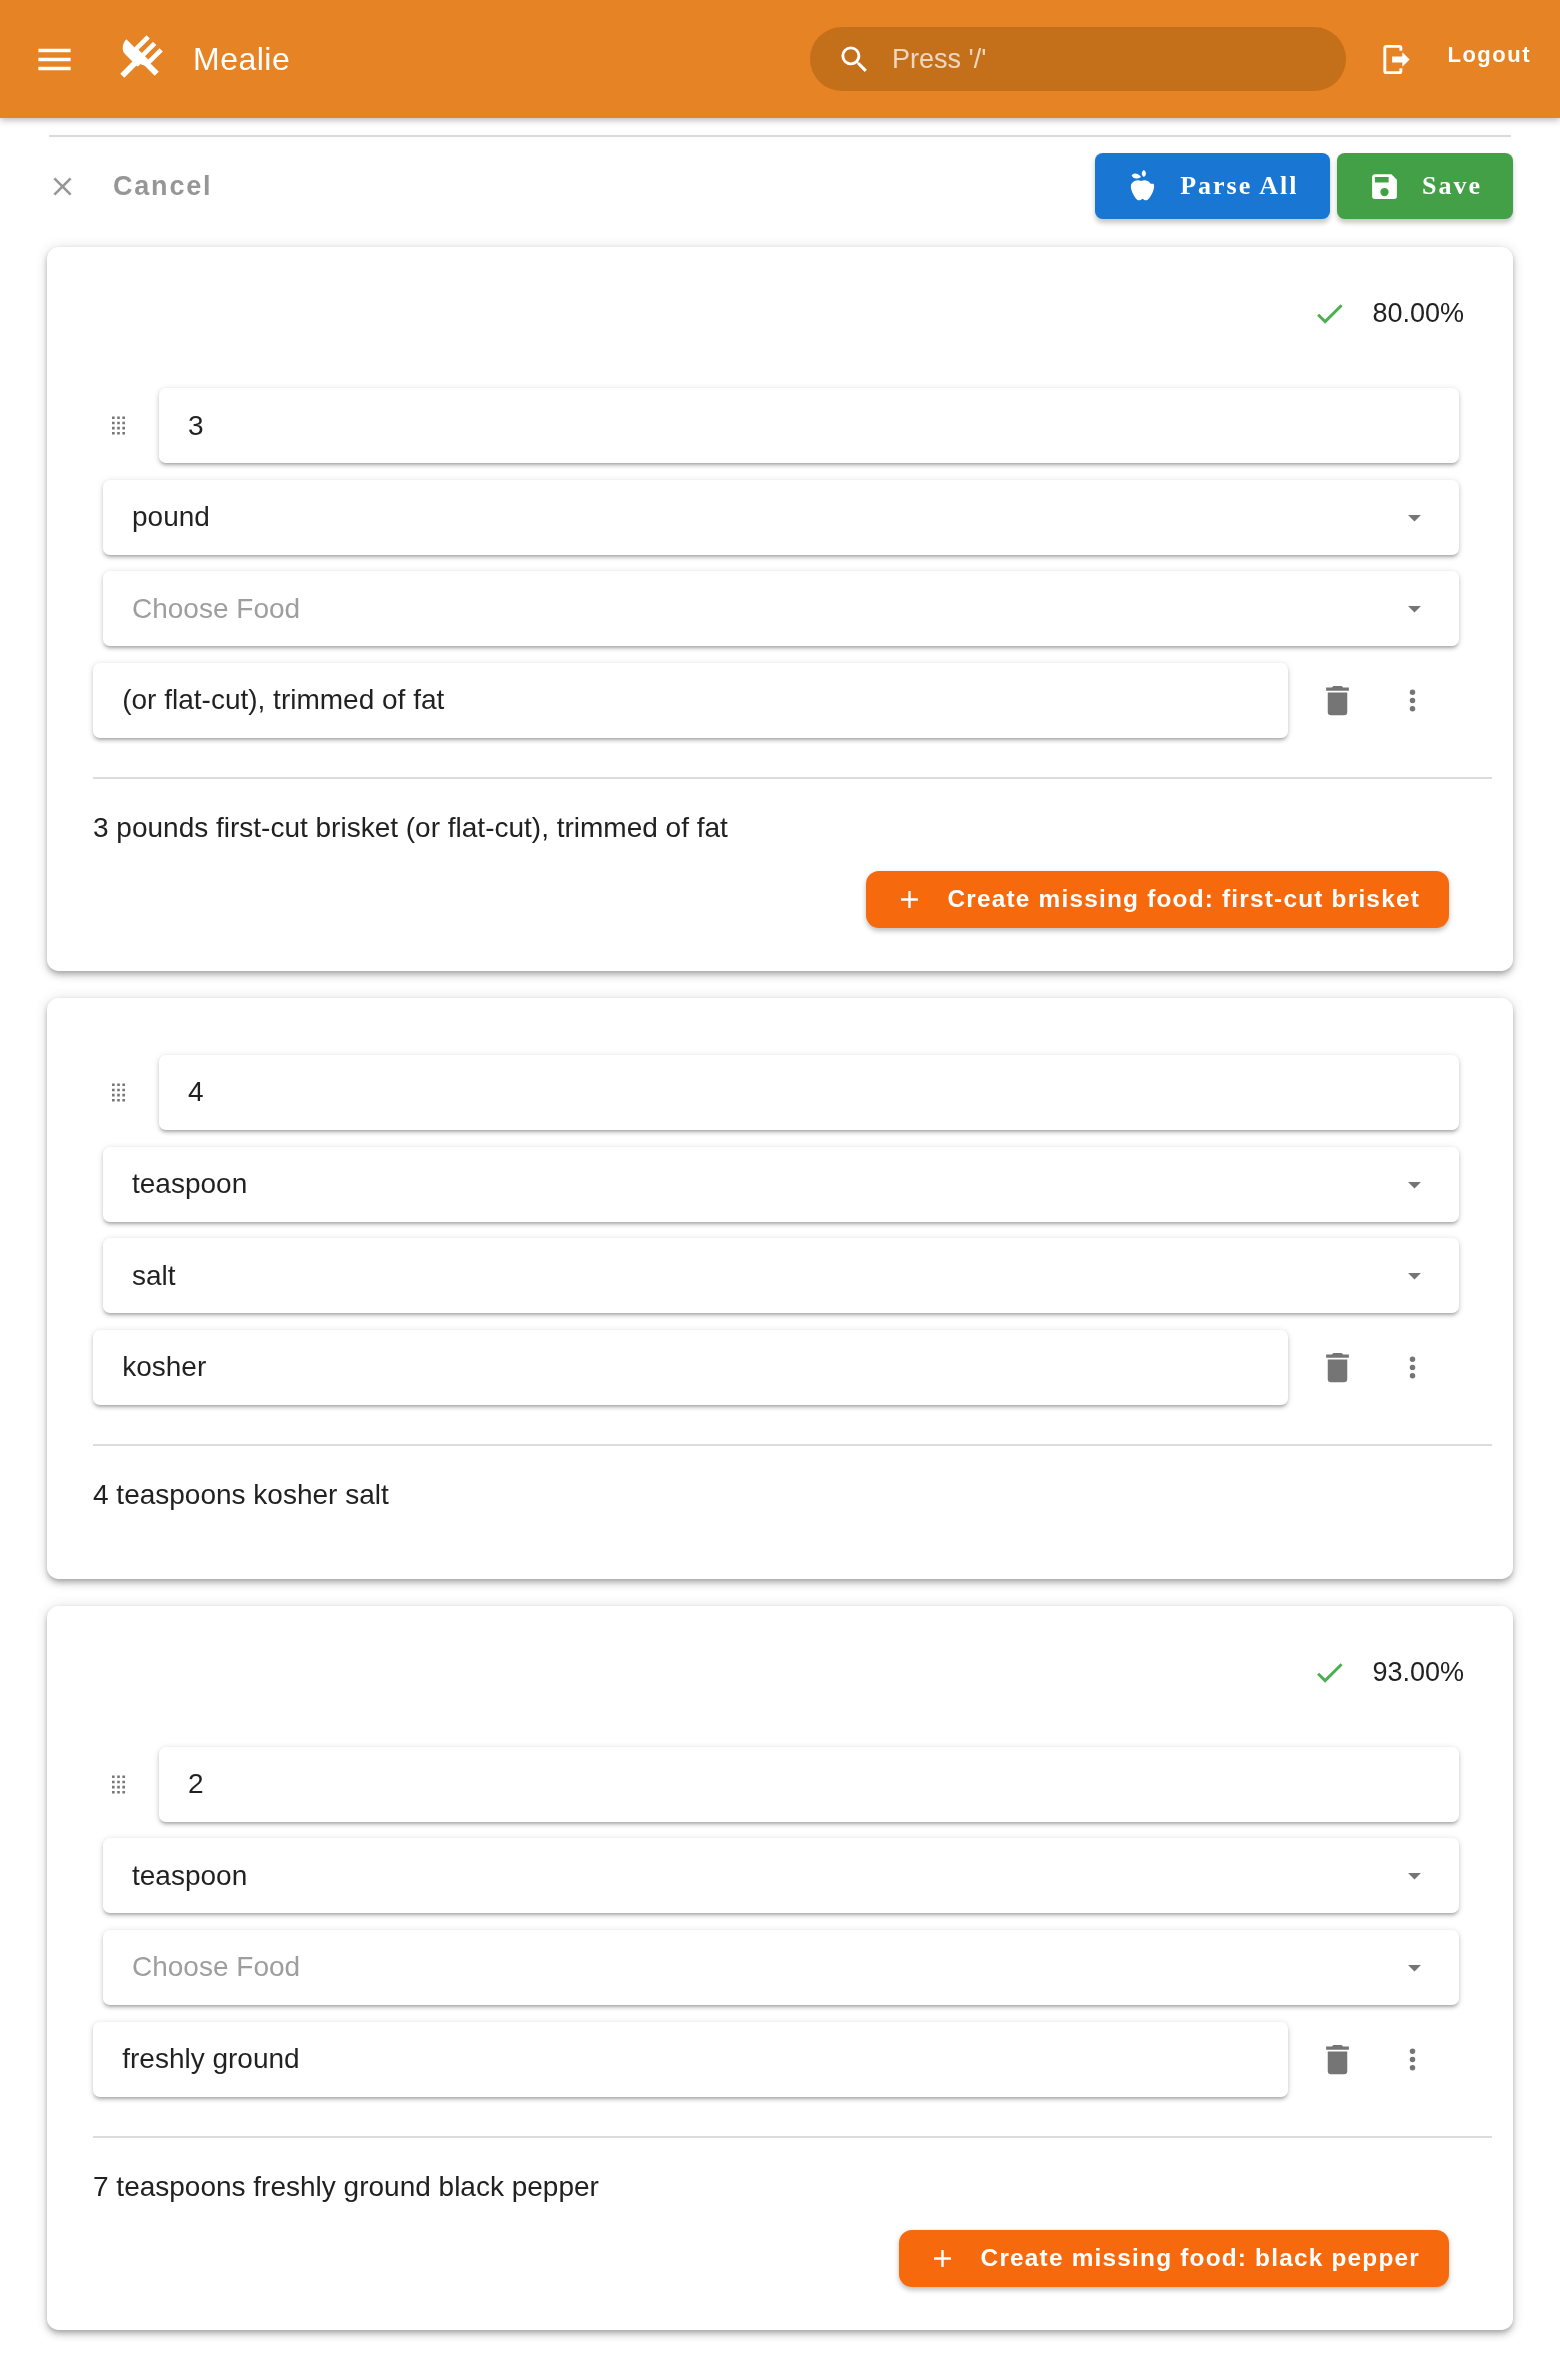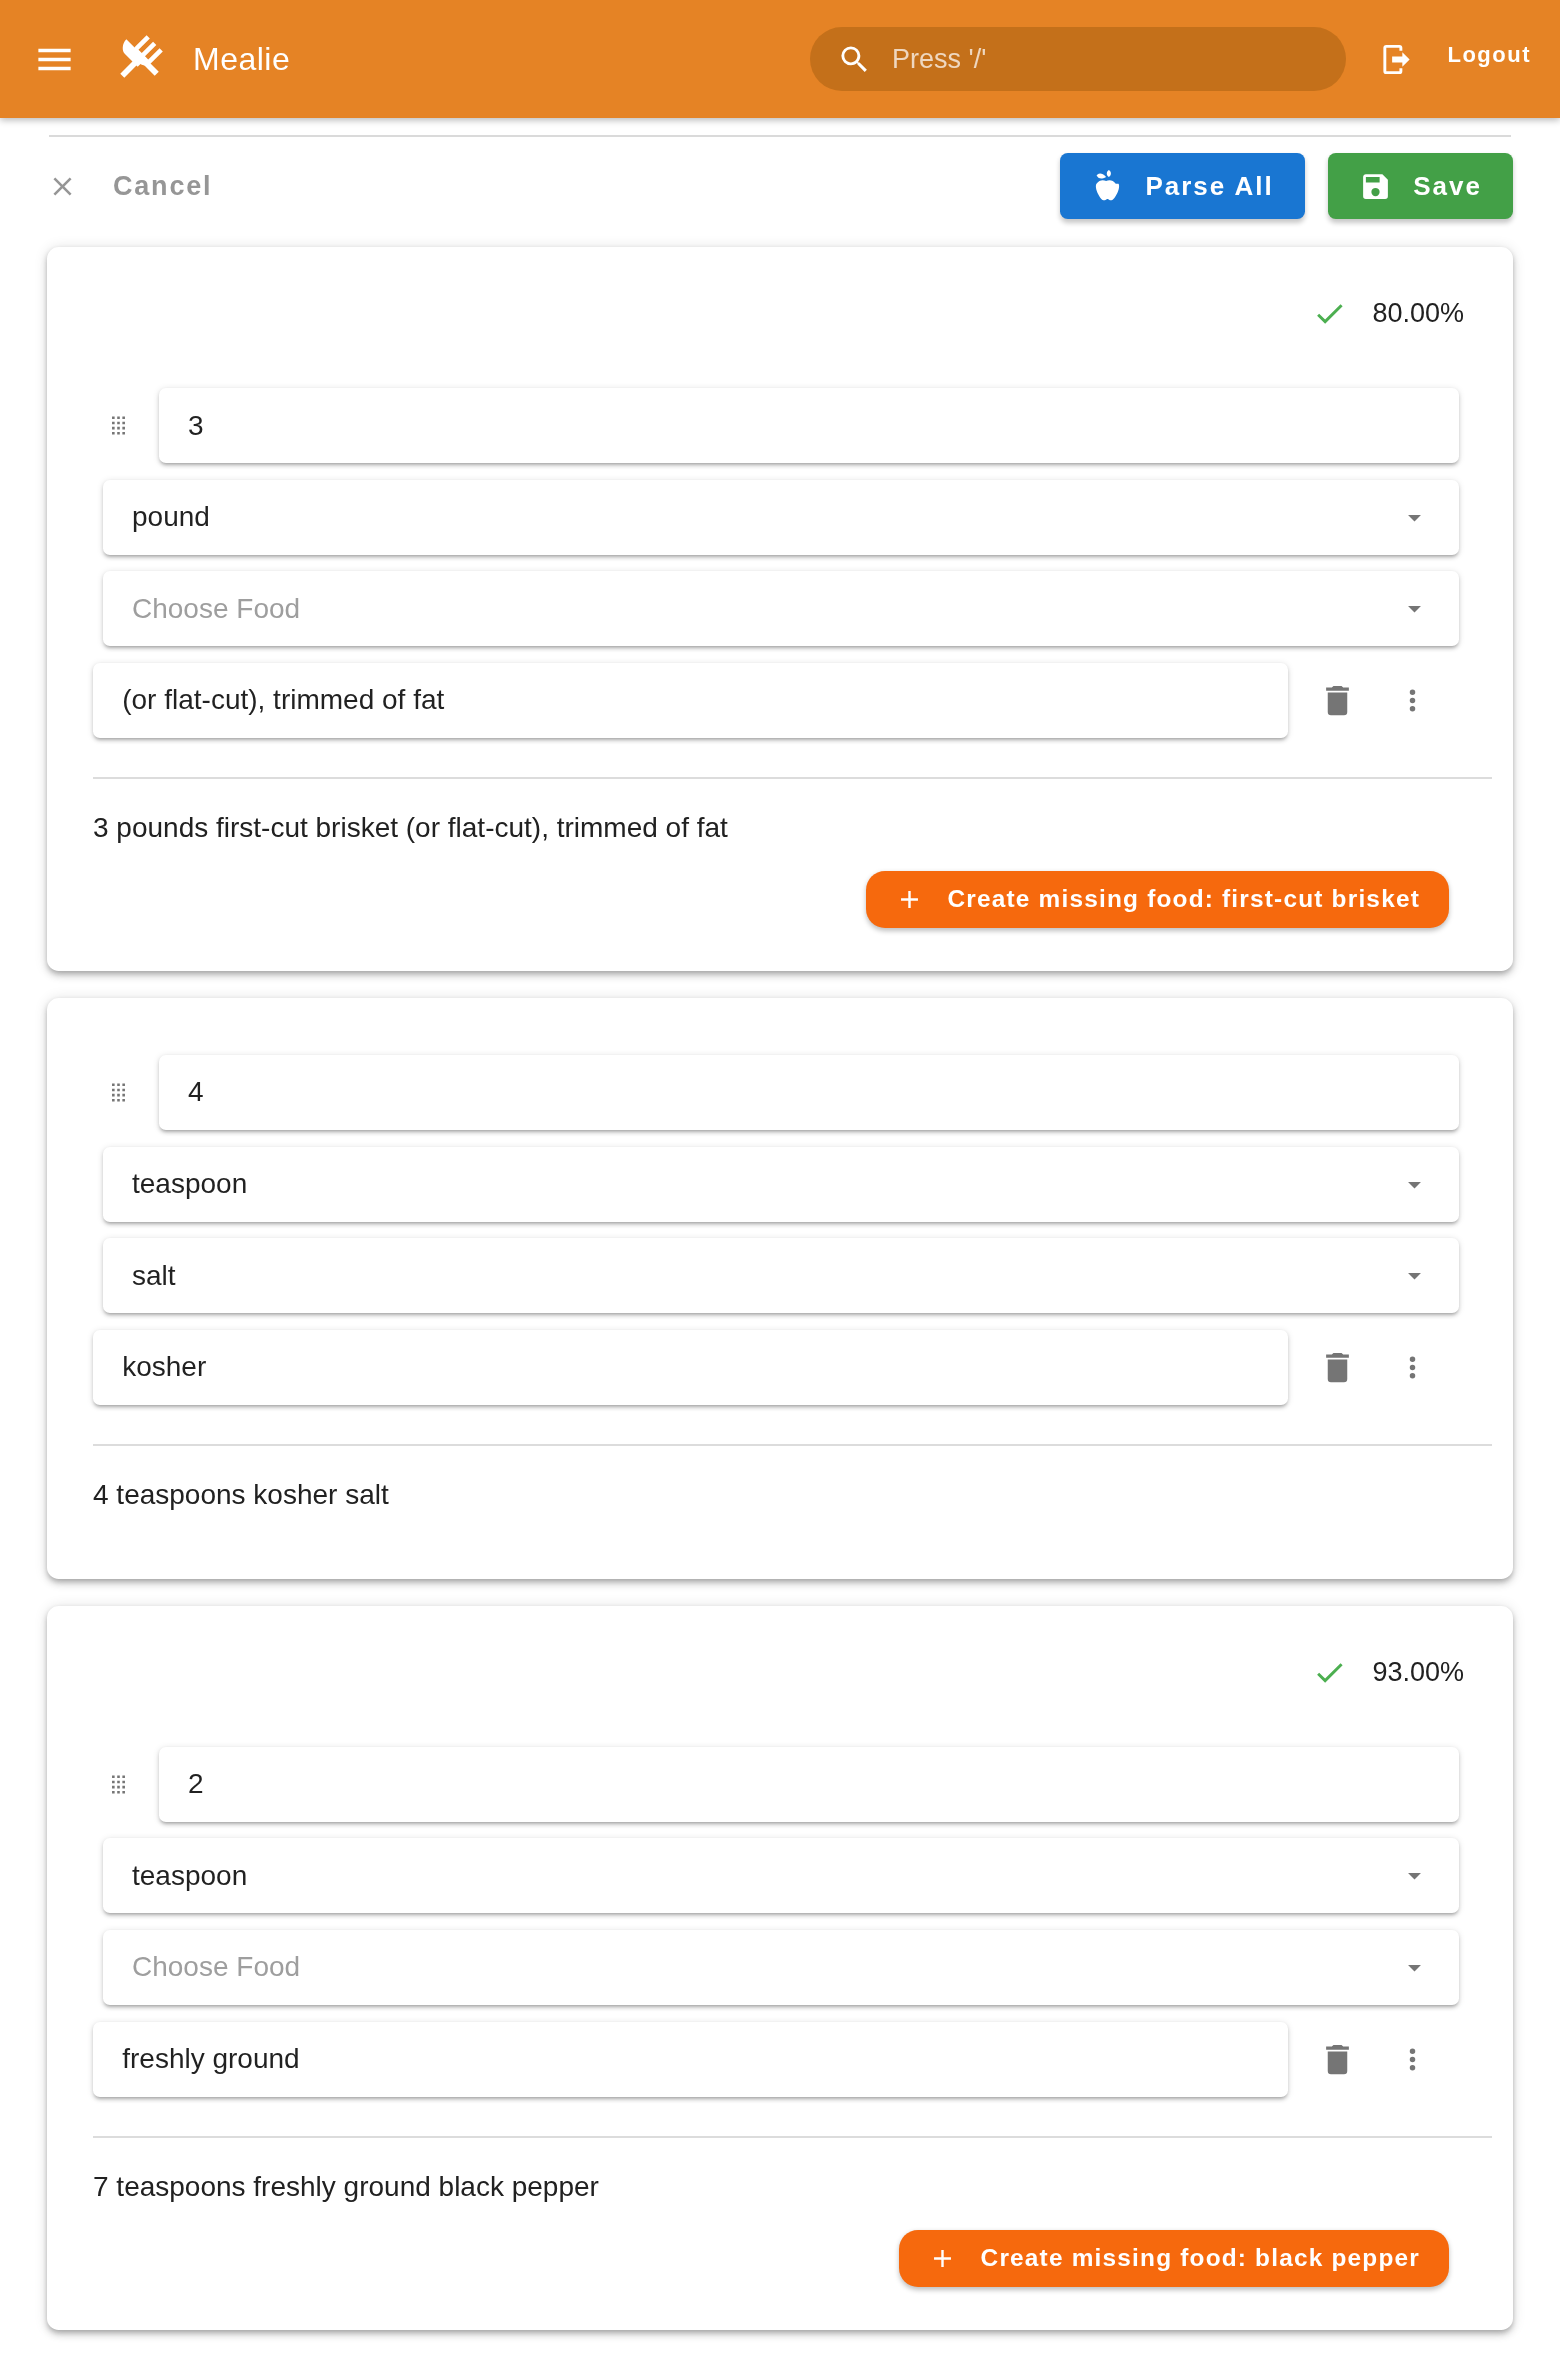--- a/index.html
+++ b/index.html
@@ -24,21 +24,21 @@
   .logout { display:flex; align-items:flex-start; gap:33px; margin-left:33px; background:none;
     border:none; cursor:pointer; color:#fff; font-size:22px; font-weight:600; letter-spacing:1.5px; }
   .logout svg { width:35px; height:35px; fill:#fff; }
 
   
   .page-divider { border:none; border-top:2px solid #DADADA; margin:16.6px 49px 0 49px; }
   .actions-row { display:flex; align-items:center; margin:15.6px 47px 0 47px; height:68px; }
   .cancel-btn { display:flex; align-items:flex-start; gap:35px; background:none; border:none;
     cursor:pointer; color:#969696; font-size:27px; font-weight:600; letter-spacing:1.8px; }
   .cancel-btn svg { width:31px; height:31px; fill:#969696; }
-  .action-buttons { margin-left:auto; display:flex; gap:23px; }
+  .action-buttons { margin-left:auto; display:flex; gap:7px;font-family:Liberation Serif, serif; }
   .btn { height:66px; border:none; border-radius:7.8px; cursor:pointer; color:#fff;
     display:inline-flex; align-items:center; gap:21.5px; padding:0 31px;
     font-family:inherit; font-size:26px; font-weight:600; letter-spacing:2px;
     box-shadow:0 3.9px 4.9px rgba(0,0,0,.22); }
   .btn svg { width:33px; height:33px; fill:#fff; }
   .btn-parse { background:#1976D2; }
   .btn-save  { background:#43A047; }
 
   
   .card { margin:27px 47px 0 47px; background:#fff; border-radius:11.7px;
@@ -65,21 +65,21 @@
   .row-note { display:flex; align-items:center; margin-left:-9.8px; }
   .note-field { flex:1; }
   .note-icons { width:171px; display:flex; align-items:center; justify-content:center; gap:39px; }
   .icon-btn { background:none; border:none; cursor:pointer; display:flex; align-items:center; }
   .icon-btn svg { width:39px; height:39px; fill:#757575; }
   .icon-btn .dots { width:33px; height:33px; }
 
   .card-divider { border:none; border-top:2px solid #DCDCDC; margin:39px 21.5px 0 46px; }
   .original { margin:33px 54px 0 46px; font-size:28px; color:#212121; }
   .missing-row { display:flex; justify-content:flex-end; margin:27px 64px 0 0; }
-  .missing-btn { height:57px; border:none; border-radius:19px; cursor:pointer; background:#F6690D;
+  .missing-btn { height:57px; border:none; border-radius:13px; cursor:pointer; background:#F6690D;
     color:#fff; display:inline-flex; align-items:center; gap:23.4px; padding:0 29px;
     font-family:inherit; font-size:24.4px; font-weight:700; letter-spacing:1.2px;
     box-shadow:0 2.9px 4.9px rgba(0,0,0,.25); }
   .missing-btn svg { width:29px; height:29px; fill:#fff; }
 </style>
 </head>
 <body>
 
 <header class="appbar">
   <button class="hamburger">

